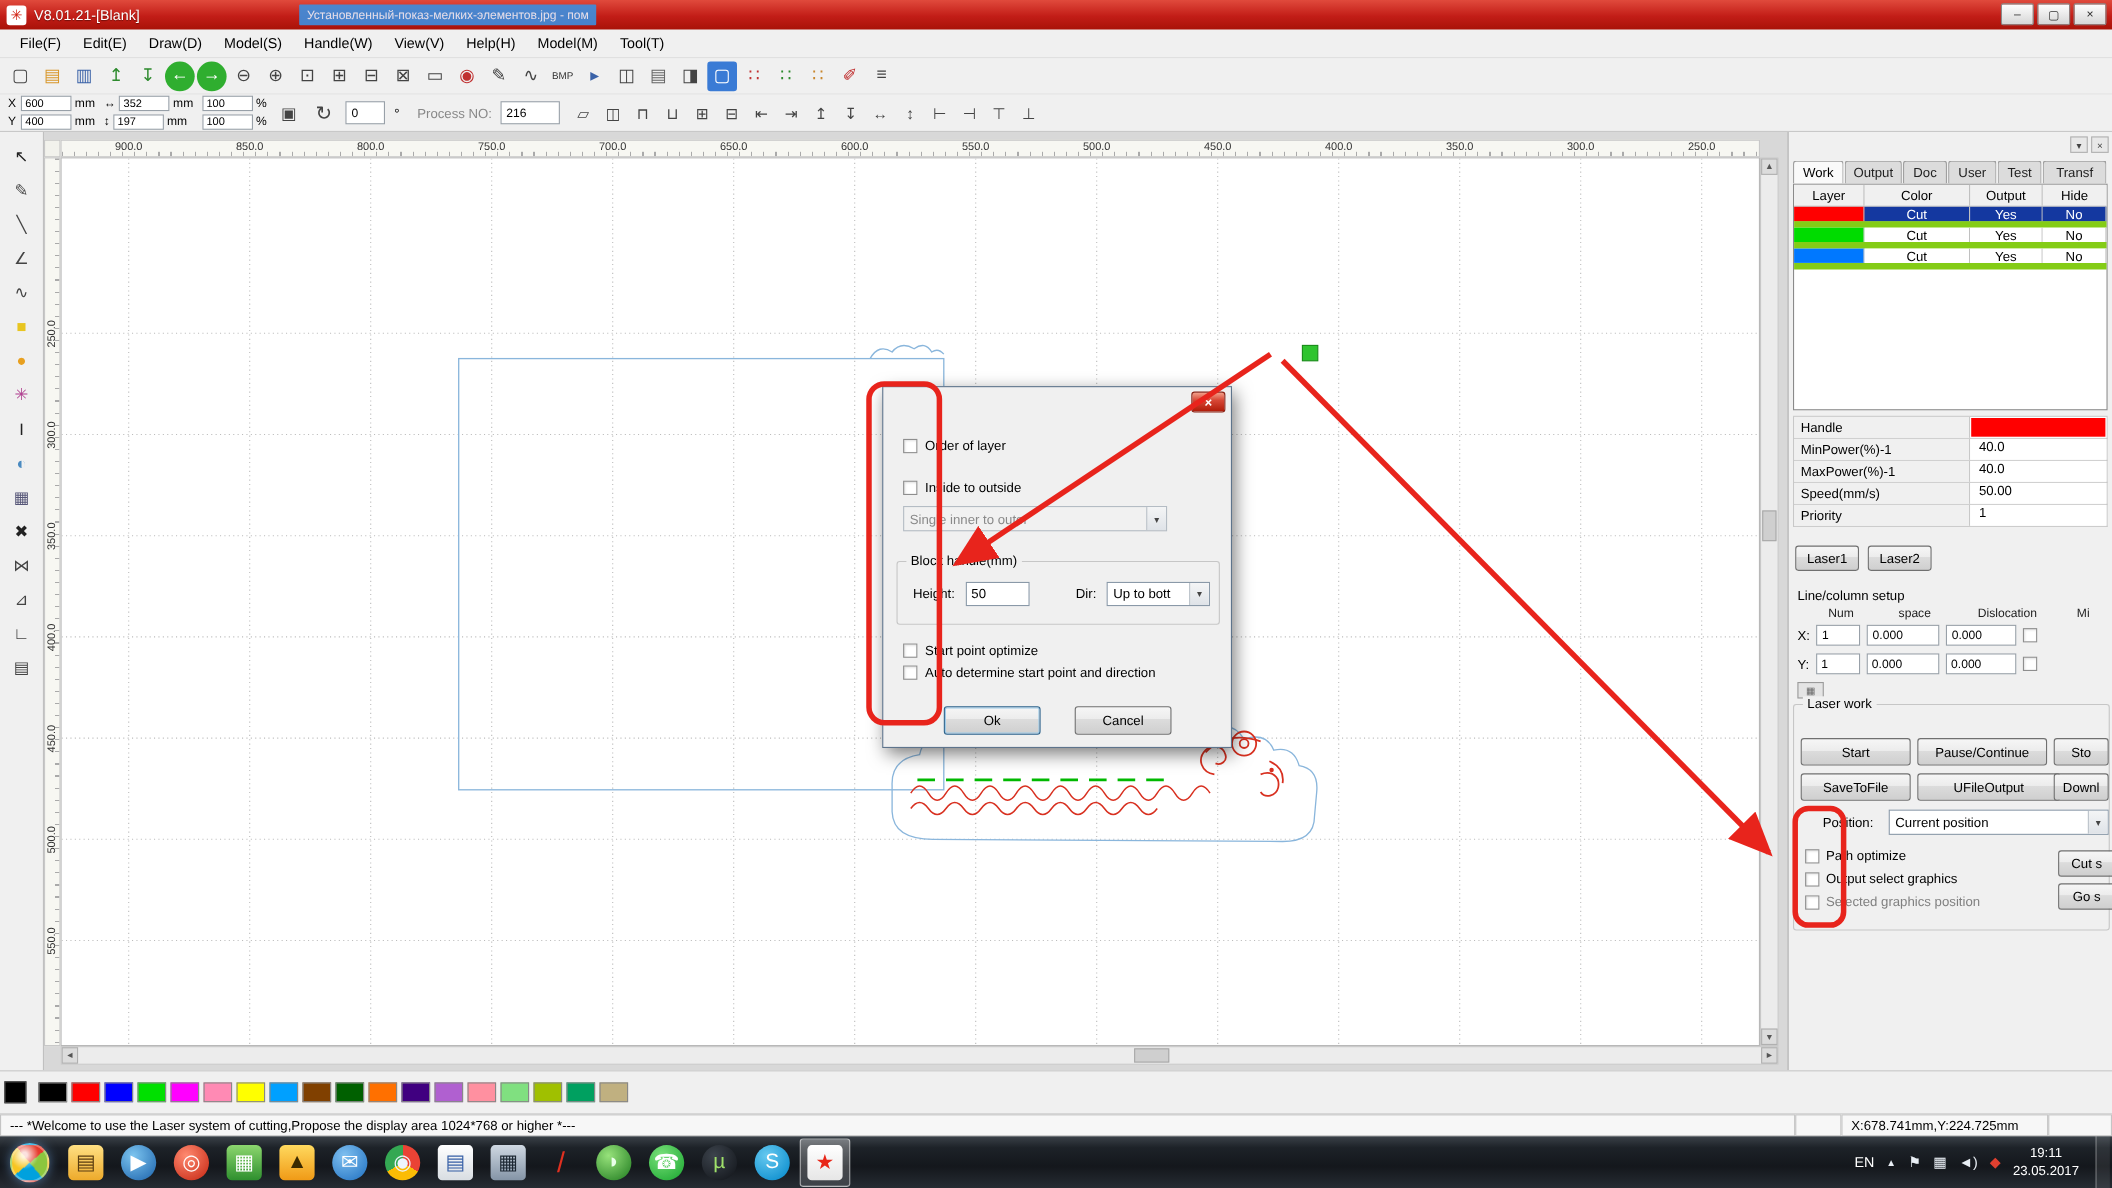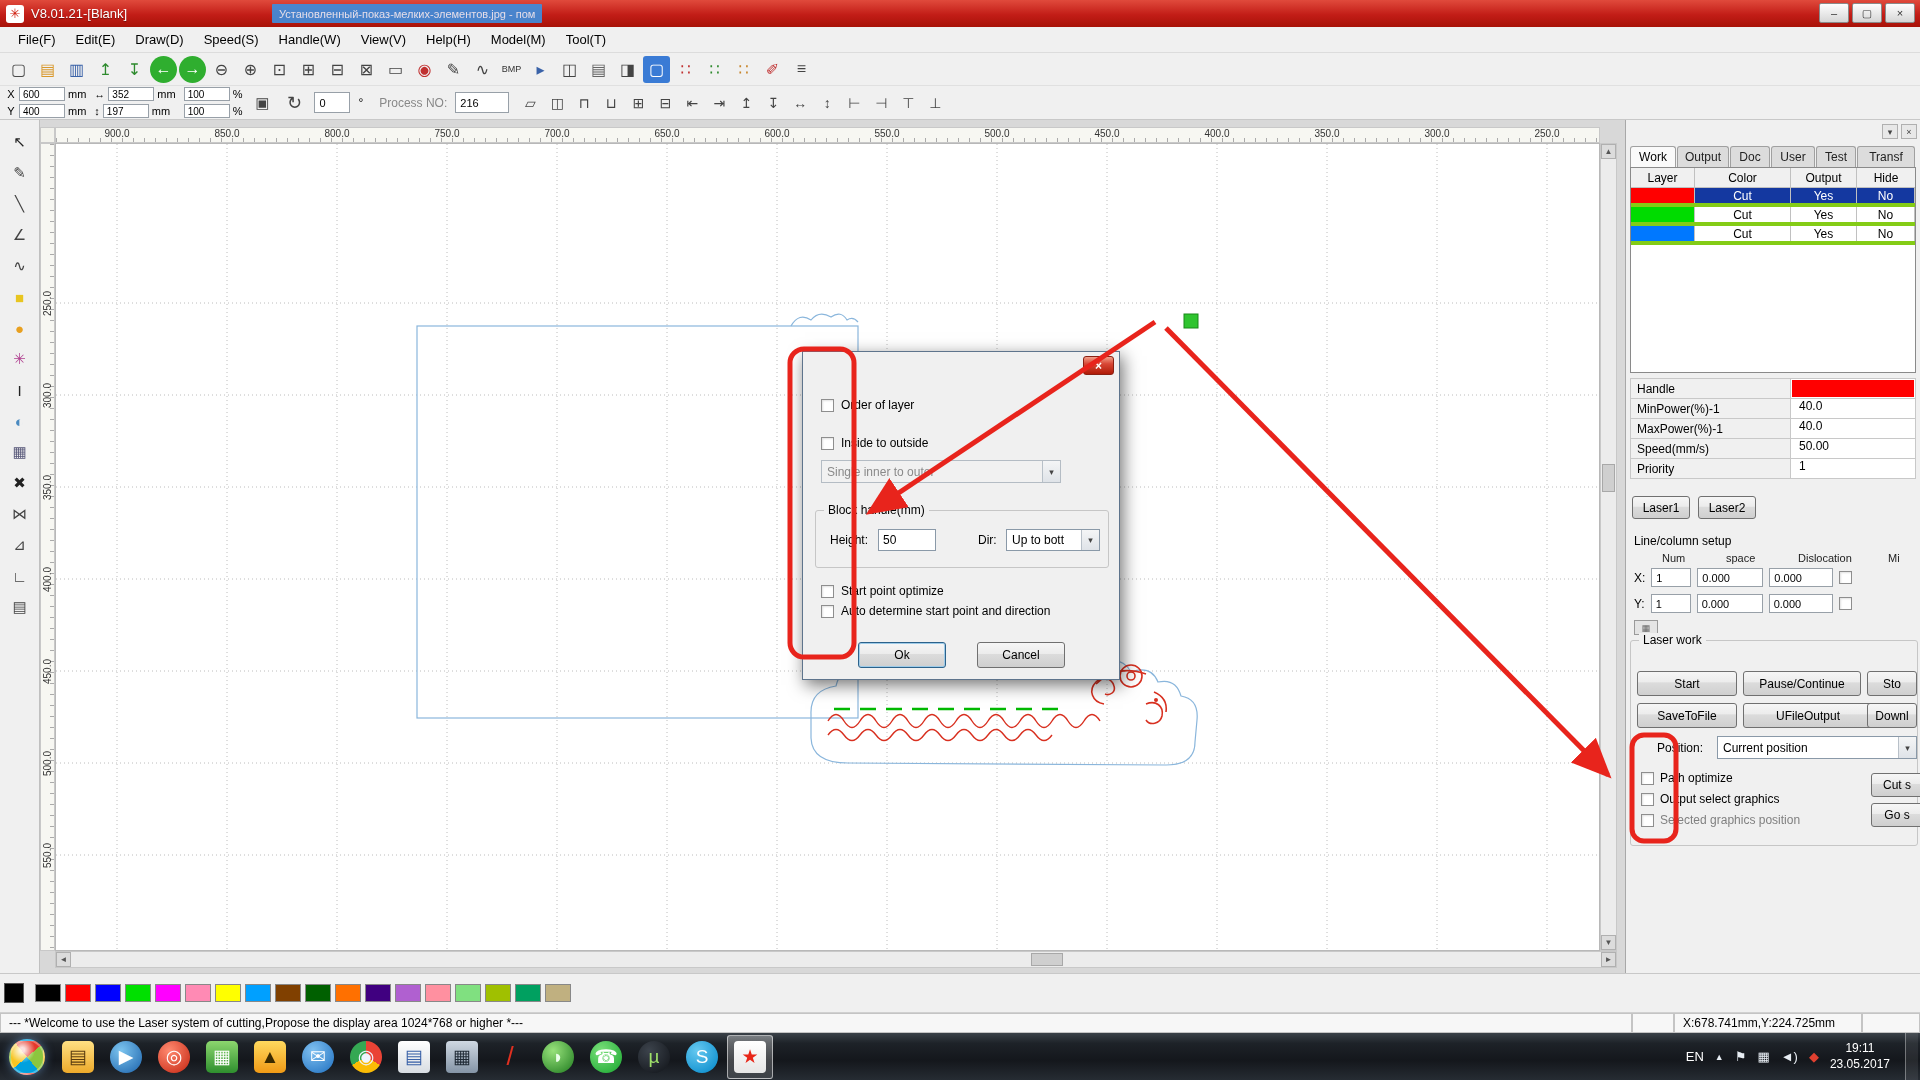--- a/index.html
+++ b/index.html
@@ -45,21 +45,21 @@
 
 .rp{position:absolute;left:1625px;top:0;width:295px;height:853px;background:#f0f0f0;border-left:1px solid #a8a8a8;overflow:hidden;font-size:12px}
 .rp-top-btns{position:absolute;right:3px;top:4px;display:flex;gap:3px}
 .rp-top-btn{width:16px;height:15px;border:1px solid #b0b0b0;background:#e8e8e8;display:flex;align-items:center;justify-content:center;font-size:9px;color:#444}
 .rp-tabs{position:absolute;left:4px;top:26px;right:0;height:21px;display:flex;overflow:hidden}
 .rp-tab{height:21px;display:flex;align-items:center;justify-content:center;border:1px solid #a0a0a0;border-bottom:none;border-radius:3px 3px 0 0;margin-right:1px;flex:0 0 auto}
 .lt{position:absolute;left:4px;top:47px;width:286px;height:206px;background:#fff;border:1px solid #8a8a8a}
 .lt-head{display:flex;height:20px;background:#f0f0f0;border-bottom:1px solid #c0c0c0}
 .lt-col{display:flex;align-items:center;justify-content:center;border-right:1px solid #c0c0c0}
 .c-layer{width:64px}.c-mode{width:96px}.c-out{width:66px}.c-hide{width:58px;border-right:none}
-.lt-row{display:flex;height:19px;border-bottom:4px solid #84cc16}
+.lt-row{display:flex;height:19px;border-bottom:6px solid #84cc16}
 .lt-swatch{width:64px;border-right:1px solid #c0c0c0}
 .lt-cell{display:flex;align-items:center;justify-content:center;border-right:1px solid #c0c0c0}
 .props{position:absolute;left:4px;top:258px;width:286px;border-top:1px solid #c8c8c8}
 .prop-row{display:flex;height:20px;border:1px solid #c8c8c8;border-top:none}
 .prop-label{width:160px;padding-left:6px;display:flex;align-items:center;background:#f0f0f0;border-right:1px solid #c8c8c8}
 .prop-value{flex:1;background:#fff;display:flex;align-items:flex-start;padding-left:8px;position:relative}
 .prop-swatch{position:absolute;inset:1px}
 .laser12{position:absolute;left:6px;top:376px;display:flex;gap:8px}
 .win-btn{border:1px solid #707070;border-radius:3px;background:linear-gradient(#f6f6f6,#ececec 45%,#dcdcdc 46%,#cfcfcf);display:flex;align-items:center;justify-content:center;font-size:12px;color:#000;overflow:hidden;white-space:nowrap}
 .win-btn.default{border-color:#2c628b;box-shadow:inset 0 0 0 1px #9ecbe8}
@@ -118,21 +118,21 @@
       <span class="win-ctrl">▢</span>
       <span class="win-ctrl">×</span>
     </div>
   </div>
 
   <div class="menubar">
 
   <span class="menu-item">File(F)</span>
       <span class="menu-item">Edit(E)</span>
       <span class="menu-item">Draw(D)</span>
-      <span class="menu-item">Speed(S)</span>
+      <span class="menu-item">Model(S)</span>
       <span class="menu-item">Handle(W)</span>
       <span class="menu-item">View(V)</span>
       <span class="menu-item">Help(H)</span>
       <span class="menu-item">Model(M)</span>
       <span class="menu-item">Tool(T)</span>
     </div>
 
   <div class="toolbar1">
 
   <span class="icon-btn" style="color: rgb(74, 74, 74);">▢</span>

